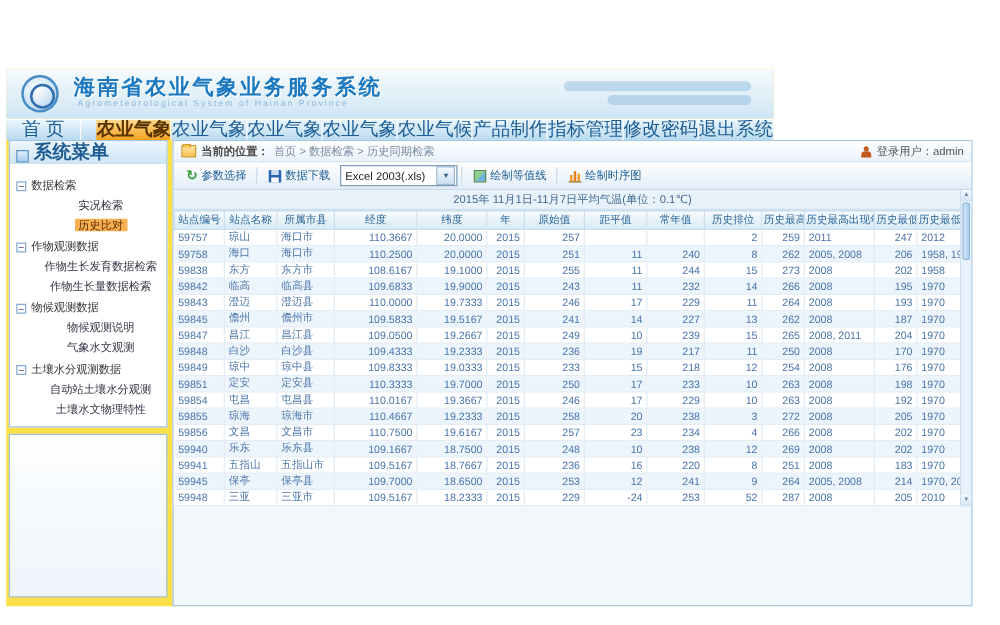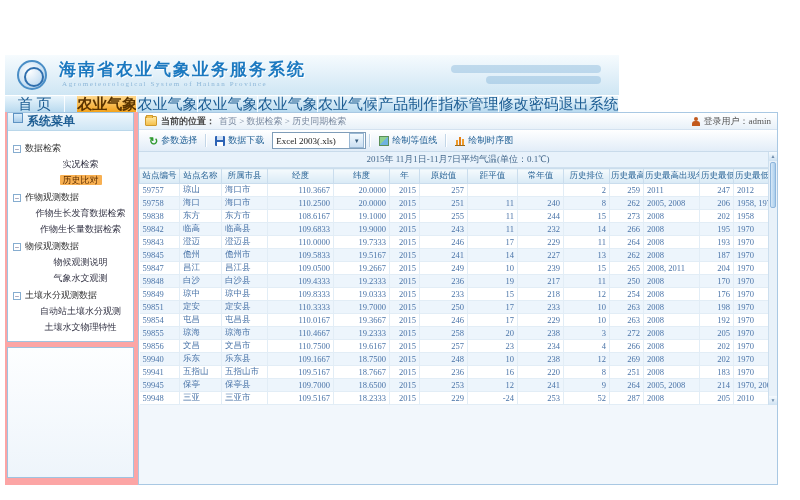--- a/index.html
+++ b/index.html
@@ -1,18 +1,18 @@
 <!DOCTYPE html>
 <html style="--title-blue: #1c79c0; --nav-text: #1d5d93; --header-text: #2a6496; --table-text: #4a74a8; --accent-orange: #f3a31d;"><head>
 <meta charset="utf-8">
 <style>
   html,body{margin:0;padding:0;}
   body{width:800px;height:500px;background:#fff;position:relative;overflow:hidden;
        font-family:"Liberation Sans","DejaVu Sans",sans-serif;}
-  .app{position:absolute;left:5px;top:55px;width:614px;height:430px;background:#fca5a5;font-family:Liberation Serif, serif;}
+  .app{position:absolute;left:5px;top:55px;width:614px;height:430px;background:#fde047;}
 
   
   .header{position:absolute;left:0;top:0;width:100%;height:40px;
           background:linear-gradient(#f6fbfe,#cfe6f4);overflow:hidden;}
   .logo{position:absolute;left:12px;top:5px;width:30px;height:30px;border-radius:50%;
         background:radial-gradient(circle at 40% 35%,#ffffff,#cfe4f5 55%,#9cc4e4);
         border:2px solid #4a8ec6;box-sizing:border-box;}
   .logo:before{content:"";position:absolute;left:5px;top:5px;width:16px;height:16px;border-radius:50%;
         border:2px solid #2f6fae;}
   .app-title{position:absolute;left:54px;top:3px;font-size:17px;font-weight:bold;color:var(--title-blue);
@@ -29,22 +29,22 @@
        border-right:1px solid rgba(255,255,255,.85);white-space:nowrap;overflow:hidden;cursor:pointer;}
   .nav-item.active{background:linear-gradient(#ffd98f,#f3a31d);color:#5a3400;font-weight:bold;margin-left:12px;}
 
   
   .main{position:absolute;left:0;top:57px;width:100%;height:373px;}
 
   
   .sidebar{position:absolute;left:2px;top:0;width:127px;height:100%;}
   .sb-box1{border:1px solid #9fc3e0;background:#fff;height:230px;box-sizing:border-box;}
   .sb-header{height:17px;line-height:17px;background:linear-gradient(#eef6fc,#cfe6f5);
-       border-bottom:1px solid #bad7ea;font-size:12px;font-weight:bold;color:var(--nav-text);
-       padding-left:5px;display:flex;align-items:flex-start;gap:4px;}
+       border-bottom:1px solid #bad7ea;font-size:15px;font-weight:bold;color:var(--nav-text);
+       padding-left:5px;display:flex;align-items:flex-end;gap:4px;}
   .menu-ico{width:8px;height:8px;border:1px solid #5e93c3;background:linear-gradient(#dceefb,#aacdea);display:inline-block;}
   .tree{padding:7px 3px;font-size:9px;color:#333;}
   .tree-group{display:flex;align-items:center;gap:4px;margin:4px 0 2px 2px;cursor:pointer;white-space:nowrap;}
   .minus-box{width:8px;height:8px;line-height:7px;text-align:center;font-size:8px;color:#336;
        border:1px solid #86add0;background:#fff;display:inline-block;box-sizing:border-box;}
   .tree-child{margin:3px 0 3px 20px;cursor:pointer;white-space:nowrap;color:#334;text-align:center;}
   .tree-child .pill{background:#f8b052;color:#5c2e00;padding:0 3px;border-radius:1px;}
   .sb-box2{margin-top:5px;border:1px solid #9fc3e0;height:131px;box-sizing:border-box;
        background:linear-gradient(#fdfeff,#eef5fb);}
 

